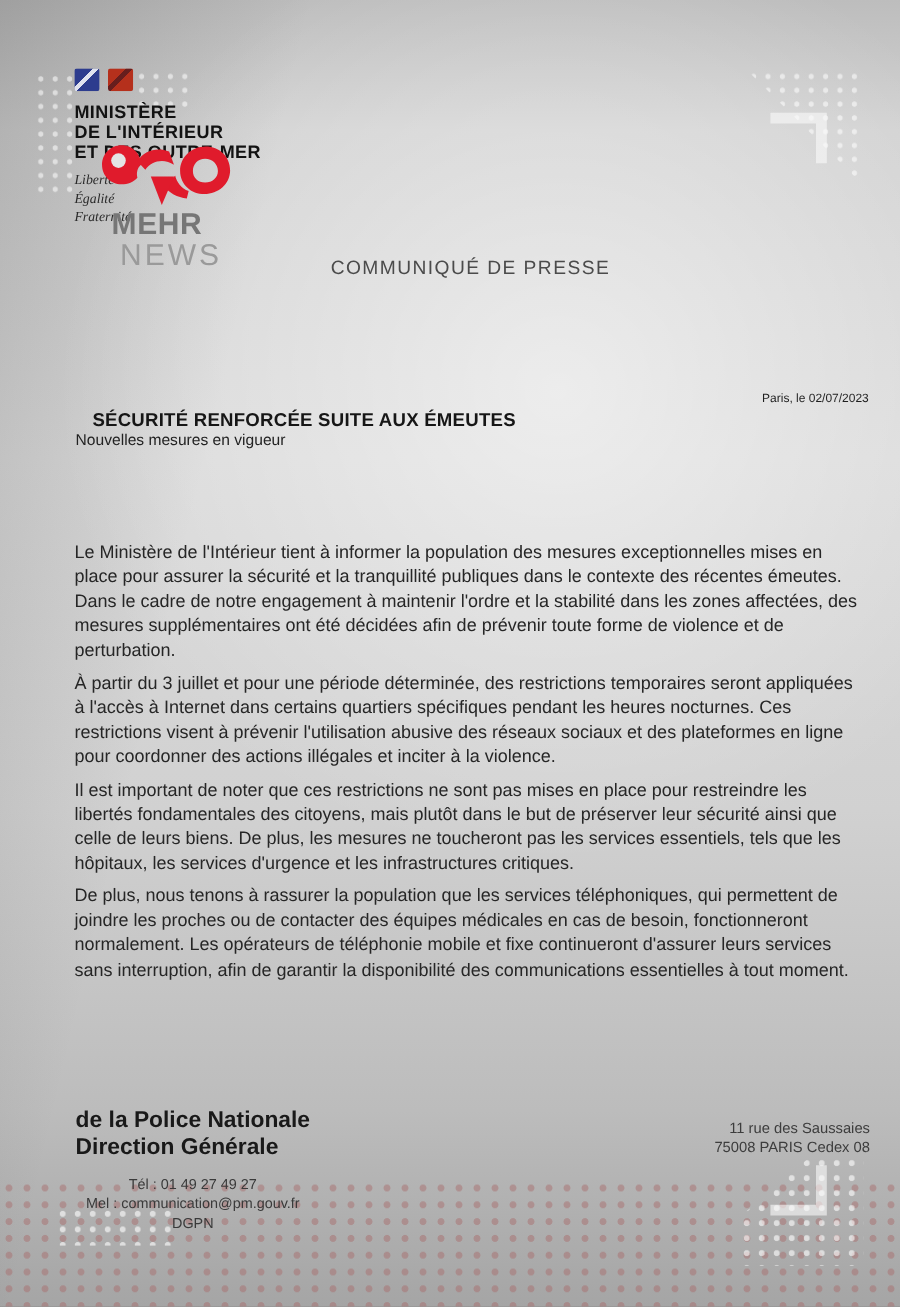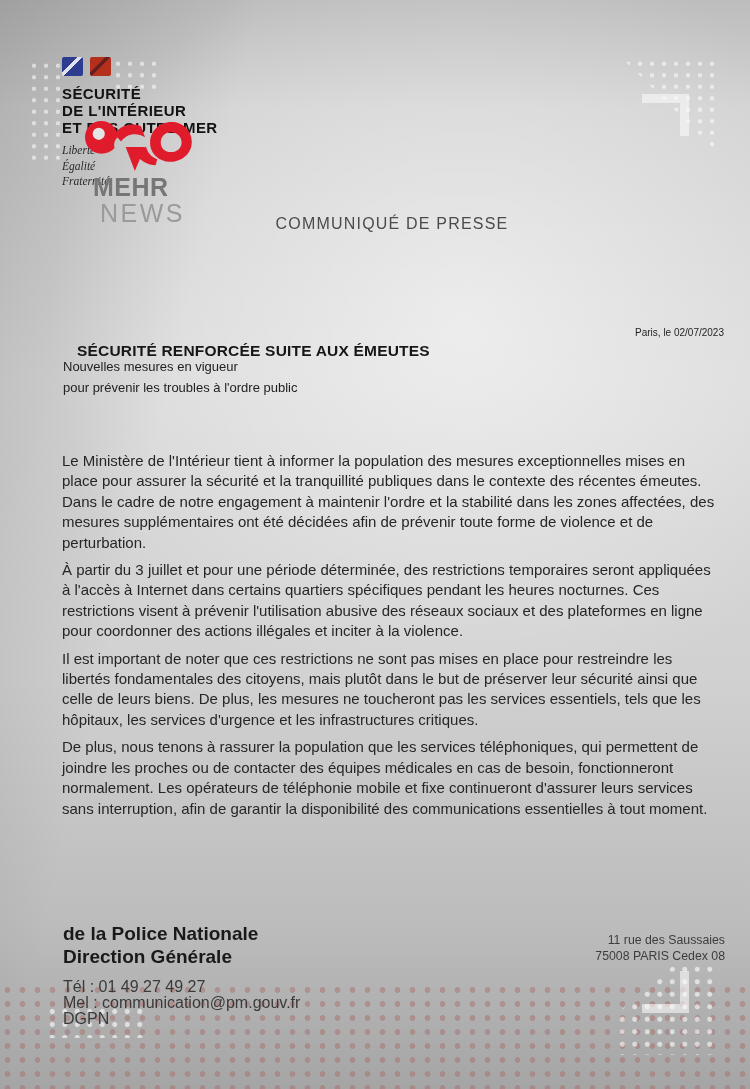--- a/index.html
+++ b/index.html
@@ -39,21 +39,21 @@
   .press-label{position:absolute;left:0;top:215px;width:750px;text-align:center;font-size:16px;letter-spacing:1.2px;color:#4b4b4b;text-indent:34px;}
   .title-row{position:absolute;left:62px;top:327px;width:662px;display:flex;justify-content:space-between;align-items:flex-start;}
   .doc-title{font-size:15.5px;font-weight:700;letter-spacing:.2px;color:#161616;margin:15px;}
   .dateline{font-size:10px;color:#1f1f1f;}
   .subtitle{position:absolute;left:63px;top:357px;font-size:13px;line-height:20.5px;color:#222;}
   .body{position:absolute;left:62px;top:451px;width:655px;font-size:15px;line-height:20.4px;color:#262626;}
   .body p{margin:0 0 7px 0;}
   
   .footer-left{position:absolute;left:63px;top:922px;}
   .dept{font-size:19px;line-height:23px;font-weight:700;color:#191919;}
-  .contact{margin-top:11px;font-size:16px;line-height:16px;color:#3a3a3a;}
+  .contact{margin-top:11px;font-size:12px;line-height:16px;color:#3a3a3a;text-align:center;}
   .footer-right{position:absolute;right:25px;top:933px;text-align:right;font-size:12.3px;line-height:15.5px;color:#3d3d3d;}
 </style>
 </head>
 <body>
 
 <div class="page">
 
   <div class="dots dots-left-top"></div>
   <div class="dots dots-emblem-side"></div>
   <div class="dots dots-right-top"></div>
@@ -62,21 +62,21 @@
   <div class="dots dots-bottom-left"></div>
   <div class="dots dots-bottom-right"></div>
   <div class="bracket bracket-bottom"></div>
 
   <div class="ministry">
     <div class="emblem-row">
       <div class="emblem-sq emblem-blue"></div>
       <div class="emblem-sq emblem-red"></div>
     </div>
     <div class="ministry-name">
-      <div>SÉCURITÉ</div>
+      <div>MINISTÈRE</div>
       <div>DE L'INTÉRIEUR</div>
       <div>ET DES OUTRE-MER</div>
     </div>
     <div class="motto">
       <div>Liberté</div>
       <div>Égalité</div>
       <div>Fraternité</div>
     </div>
   </div>
 
@@ -95,21 +95,20 @@
 
   <div class="press-label">COMMUNIQUÉ DE PRESSE</div>
 
   <div class="title-row">
     <h1 class="doc-title">SÉCURITÉ RENFORCÉE SUITE AUX ÉMEUTES</h1>
     <div class="dateline">Paris, le 02/07/2023</div>
   </div>
 
   <div class="subtitle">
     <div>Nouvelles mesures en vigueur</div>
-    <div>pour prévenir les troubles à l'ordre public</div>
   </div>
 
   <div class="body">
     <p>Le Ministère de l'Intérieur tient à informer la population des mesures exceptionnelles mises en place pour assurer la sécurité et la tranquillité publiques dans le contexte des récentes émeutes. Dans le cadre de notre engagement à maintenir l'ordre et la stabilité dans les zones affectées, des mesures supplémentaires ont été décidées afin de prévenir toute forme de violence et de perturbation.</p>
     <p>À partir du 3 juillet et pour une période déterminée, des restrictions temporaires seront appliquées à l'accès à Internet dans certains quartiers spécifiques pendant les heures nocturnes. Ces restrictions visent à prévenir l'utilisation abusive des réseaux sociaux et des plateformes en ligne pour coordonner des actions illégales et inciter à la violence.</p>
     <p>Il est important de noter que ces restrictions ne sont pas mises en place pour restreindre les libertés fondamentales des citoyens, mais plutôt dans le but de préserver leur sécurité ainsi que celle de leurs biens. De plus, les mesures ne toucheront pas les services essentiels, tels que les hôpitaux, les services d'urgence et les infrastructures critiques.</p>
     <p>De plus, nous tenons à rassurer la population que les services téléphoniques, qui permettent de joindre les proches ou de contacter des équipes médicales en cas de besoin, fonctionneront normalement. Les opérateurs de téléphonie mobile et fixe continueront d'assurer leurs services sans interruption, afin de garantir la disponibilité des communications essentielles à tout moment.</p>
   </div>
 
   <div class="footer-left">

